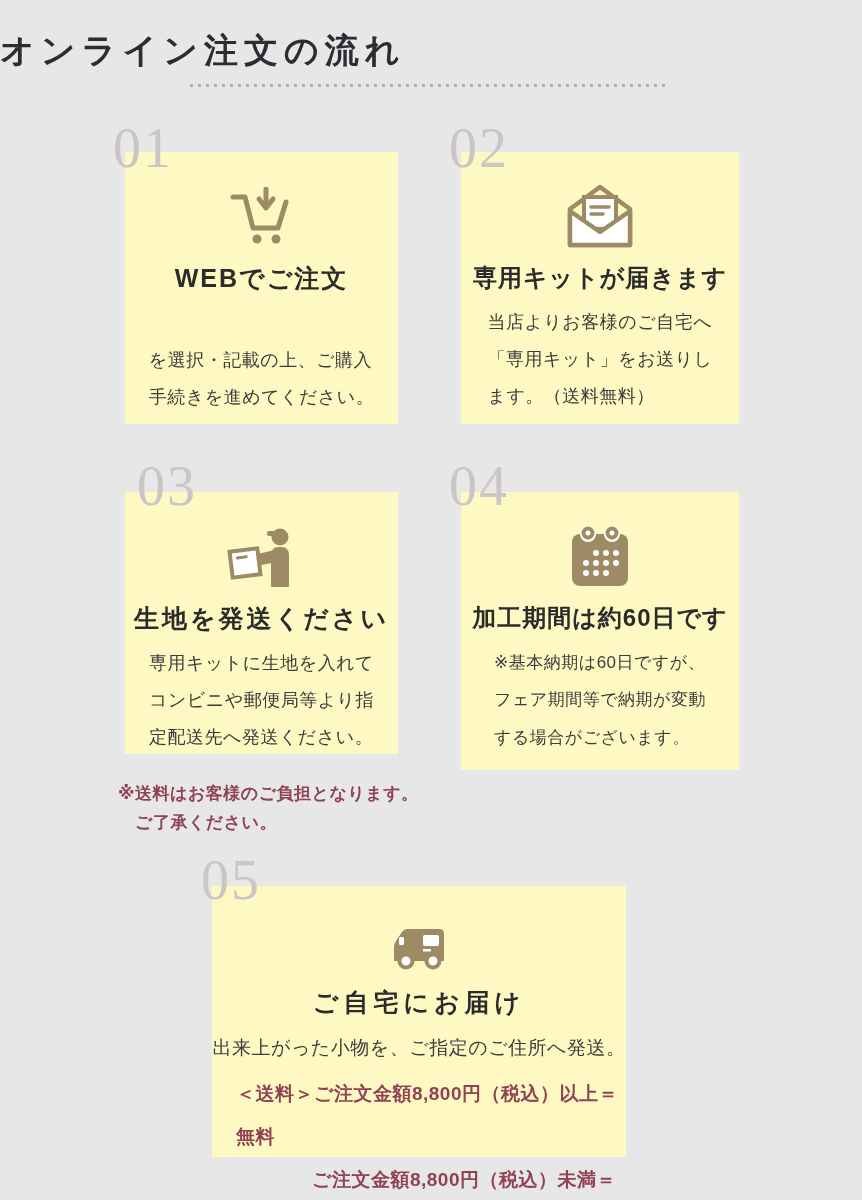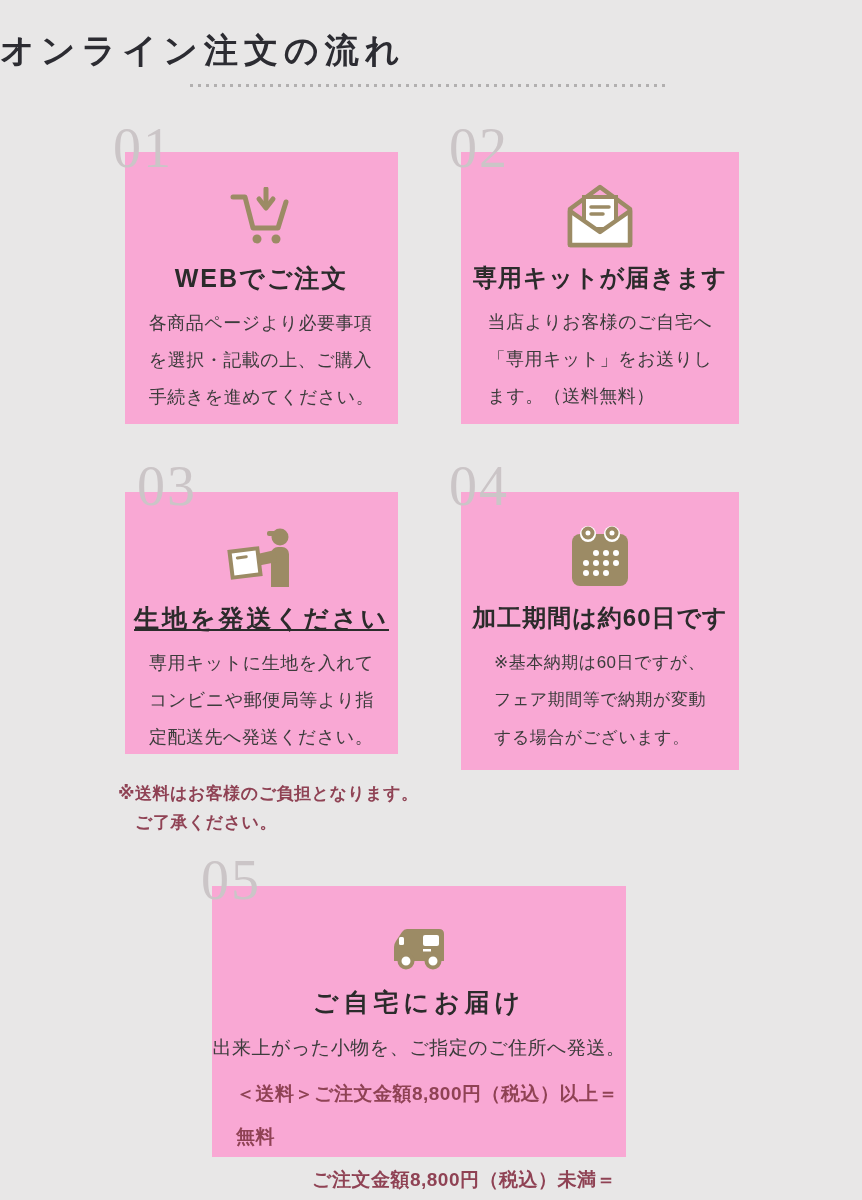--- a/index.html
+++ b/index.html
@@ -21,38 +21,38 @@
     position:absolute; z-index:3;
     font-family:"Liberation Serif","DejaVu Serif",serif;
     font-size:56px; line-height:1; letter-spacing:2px; color:#cbc5c7;
   }
   .n1 { left:113px; top:120px; }
   .n2 { left:449px; top:120px; }
   .n3 { left:113px; top:458px;margin-left:24px; }
   .n4 { left:449px; top:458px; }
   .n5 { left:201px; top:852px; }
   .card {
-    position:absolute; z-index:1; background:#f9a8d4; text-align:center;
+    position:absolute; z-index:1; background:#fef9c3; text-align:center;
   }
   .card1 { left:125px; top:152px; width:273px; height:272px; }
   .card2 { left:461px; top:152px; width:278px; height:272px; }
   .card3 { left:125px; top:492px; width:273px; height:262px; }
   .card4 { left:461px; top:492px; width:278px; height:278px; }
   .card5 { left:212px; top:886px; width:414px; height:271px; }
   .icon {
     margin-top:26px; height:76px;
     display:flex; align-items:center; justify-content:center;
   }
   .card5 .icon { margin-top:36px; height:52px; }
   .card-title {
     margin:8px 0 0; font-size:25px; font-weight:bold;
     color:#2b2b2b; letter-spacing:2px;
   }
   .card2 .card-title, .card4 .card-title { letter-spacing:1px; font-size:24px; }
-  .card3 .card-title { letter-spacing:3px;text-decoration:underline; }
+  .card3 .card-title { letter-spacing:3px; }
   .card5 .card-title { letter-spacing:5px; margin-top:12px; }
   .card-body {
     display:inline-block; text-align:left; margin:10px 0 0;
     font-size:18px; line-height:2.05; letter-spacing:0.5px; color:#3c3c3c;
   }
   .card4 .card-body { font-size:17px; line-height:2.2; }
   .card5-body {
     margin:16px 0 8px; font-size:19px; text-align:center;
     letter-spacing:0.5px; color:#3c3c3c;
   }
@@ -88,21 +88,21 @@
       <svg width="64" height="58" viewBox="0 0 64 58" aria-hidden="true">
         <path d="M3 10 H15 L23 41 H48 L56 15" fill="none" stroke="#9c8b65" stroke-width="5" stroke-linecap="round" stroke-linejoin="round"></path>
         <path d="M36 2 V16" fill="none" stroke="#9c8b65" stroke-width="5" stroke-linecap="round"></path>
         <path d="M29 12 L36 21 L43 12" fill="none" stroke="#9c8b65" stroke-width="5" stroke-linecap="round" stroke-linejoin="round"></path>
         <circle cx="27" cy="52" r="4.5" fill="#9c8b65"></circle>
         <circle cx="46" cy="52" r="4.5" fill="#9c8b65"></circle>
       </svg>
     </div>
     <h2 class="card-title">WEBでご注文</h2>
     <p class="card-body">
-      <span>各商品ページより必要事項</span><br>
+      <br>
       <span>を選択・記載の上、ご購入</span><br>
       <span>手続きを進めてください。</span>
     </p>
   </section>
 
   <section class="card card2">
     <div class="icon">
       <svg width="72" height="70" viewBox="0 0 72 70" aria-hidden="true">
         <path d="M6 28 L36 6 L66 28 V64 H6 Z" fill="none" stroke="#9c8b65" stroke-width="4.5" stroke-linejoin="round"></path>
         <rect x="20" y="16" width="32" height="32" fill="#ffffff" stroke="#9c8b65" stroke-width="4"></rect>

